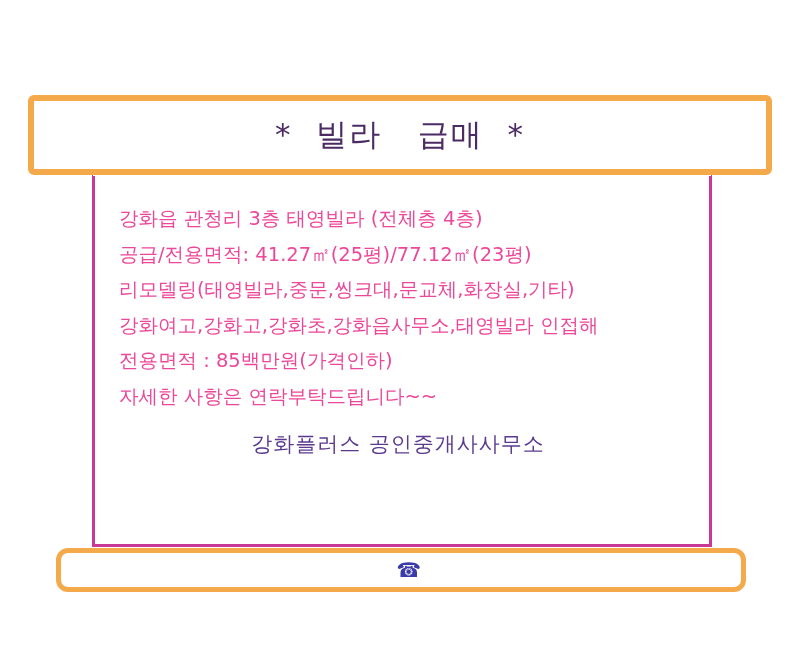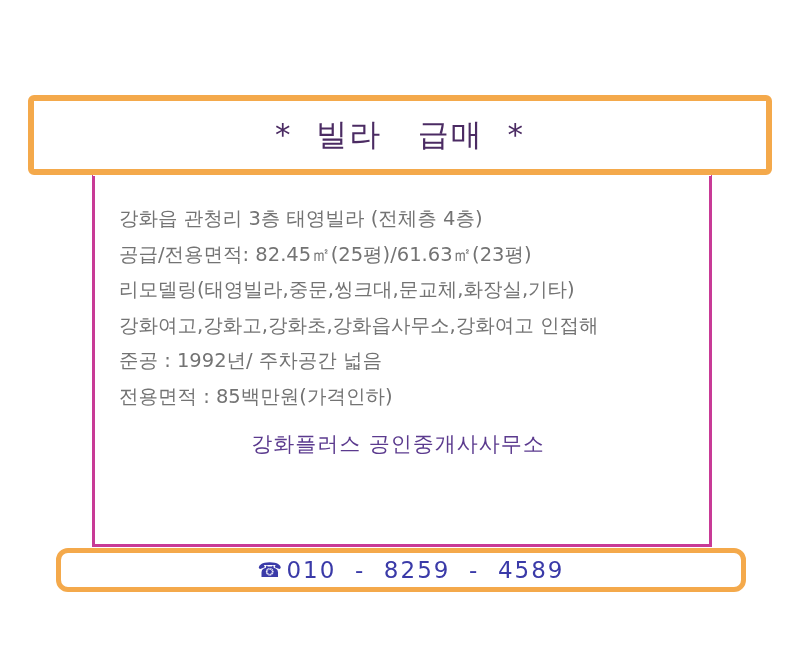--- a/index.html
+++ b/index.html
@@ -67,21 +67,21 @@
     z-index: 1;
   }
 
   .body-lines {
     position: absolute;
     left: 24px;
     top: 26px;
     right: 14px;
   }
   .line {
-    color: #737373;
+    color: #ec4899;
     font-family: "DejaVu Sans", sans-serif;
     font-size: 19.5px;
     line-height: 35.5px;
     white-space: pre;
     letter-spacing: 0px;
   }
   .agency {
     margin-top: 16px;
     text-align: center;
     color: #5b3a8e;
@@ -139,35 +139,34 @@
   }
 </style>
 </head>
 <body>
 
 <div id="flyer">
 
   <div class="body-box">
     <div class="body-lines">
       <div class="line">강화읍 관청리 3층 태영빌라 (전체층 4층)</div>
-      <div class="line">공급/전용면적: 82.45㎡(25평)/61.63㎡(23평)</div>
+      <div class="line">공급/전용면적: 41.27㎡(25평)/77.12㎡(23평)</div>
       <div class="line">리모델링(태영빌라,중문,씽크대,문교체,화장실,기타)</div>
-      <div class="line">강화여고,강화고,강화초,강화읍사무소,강화여고 인접해</div>
-      <div class="line">준공 : 1992년/ 주차공간 넓음</div>
+      <div class="line">강화여고,강화고,강화초,강화읍사무소,태영빌라 인접해</div>
       <div class="line">전용면적 : 85백만원(가격인하)</div>
+      <div class="line">자세한 사항은 연락부탁드립니다~~</div>
       <div class="agency">강화플러스 공인중개사사무소</div>
     </div>
   </div>
 
   <div class="mask-top"></div>
 
   <div class="header-band">
     <div class="header-title">*  빌라   급매  *</div>
   </div>
 
   <div class="footer-band">
     <div class="phone">
       <span class="tel-icon">☎</span>
-      <span>010  -  8259  -  4589</span>
     </div>
   </div>
 
 </div>
 
 </body></html>

